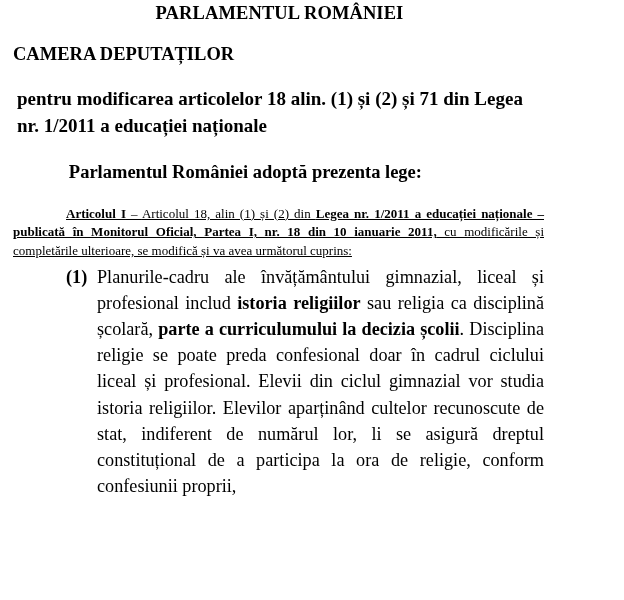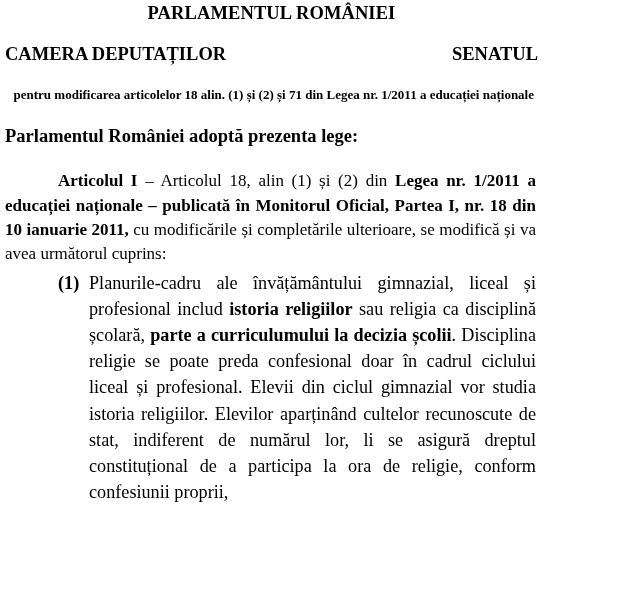--- a/index.html
+++ b/index.html
@@ -16,20 +16,21 @@
     color: #000000;
     -webkit-font-smoothing: antialiased;
   }
 
   .page {
     position: relative;
     width: 542px;
     height: 600px;
     padding: 0;
     box-sizing: border-box;
+    margin-left: 8px;
   }
 
   .doc-body {
     padding: 0 4px 0 5px;
     box-sizing: border-box;
   }
 
   
   .org-title {
     text-align: center;
@@ -65,50 +66,51 @@
   .law-word {
     text-align: center;
     font-weight: bold;
     font-size: 18.5px;
     margin: 0;
     padding-top: 54px;
     line-height: 1.1;
   }
 
   .law-subtitle {
-    text-align: right;
+    text-align: left;
     font-weight: bold;
-    font-size: 13px;
+    font-size: 19px;
     margin: 0;
     padding-top: 21px;
     line-height: 1.42;
     padding-left: 4px;
     padding-right: 4px;
   }
 
   .adopta {
-    text-align: left;
+    text-align: right;
     font-weight: bold;
     font-size: 18.5px;
     margin: 0;
     padding-top: 21px;
     line-height: 1.2;
     padding-right: 124px;
   }
 
   
   .article-para {
     text-align: justify;
     text-justify: inter-word;
-    font-size: 17px;
+    font-size: 13px;
     line-height: 1.43;
     margin: 0;
     padding-top: 22px;
     text-indent: 53px;
     padding-right: 2px;
+    text-decoration: underline;
   }
 
   .article-para b,
   .quoted-body b,
   .art-head {
     font-weight: bold;
   }
 
   
   .art-head {
@@ -148,21 +150,20 @@
 </head>
 <body>
 
 <div class="page">
   <div class="doc-body">
 
     <div class="org-title">PARLAMENTUL ROMÂNIEI</div>
 
     <div class="chambers">
       <span class="left">CAMERA DEPUTAȚILOR</span>
-      <span class="right">SENATUL</span>
     </div>
 
 
     <div class="law-subtitle">pentru modificarea articolelor 18 alin. (1) și (2) și 71 din Legea nr. 1/2011 a educației naționale</div>
 
     <div class="adopta">Parlamentul României adoptă prezenta lege:</div>
 
     <p class="article-para">
       <b>Articolul I</b><span> – </span><span>Articolul 18, alin (1) și (2) din </span><b>Legea nr. 1/2011 a educației naționale – publicată în Monitorul Oficial, Partea I, nr. 18 din 10 ianuarie 2011,</b><span> cu modificările și completările ulterioare, se modifică și va avea următorul cuprins:</span>
     </p>

